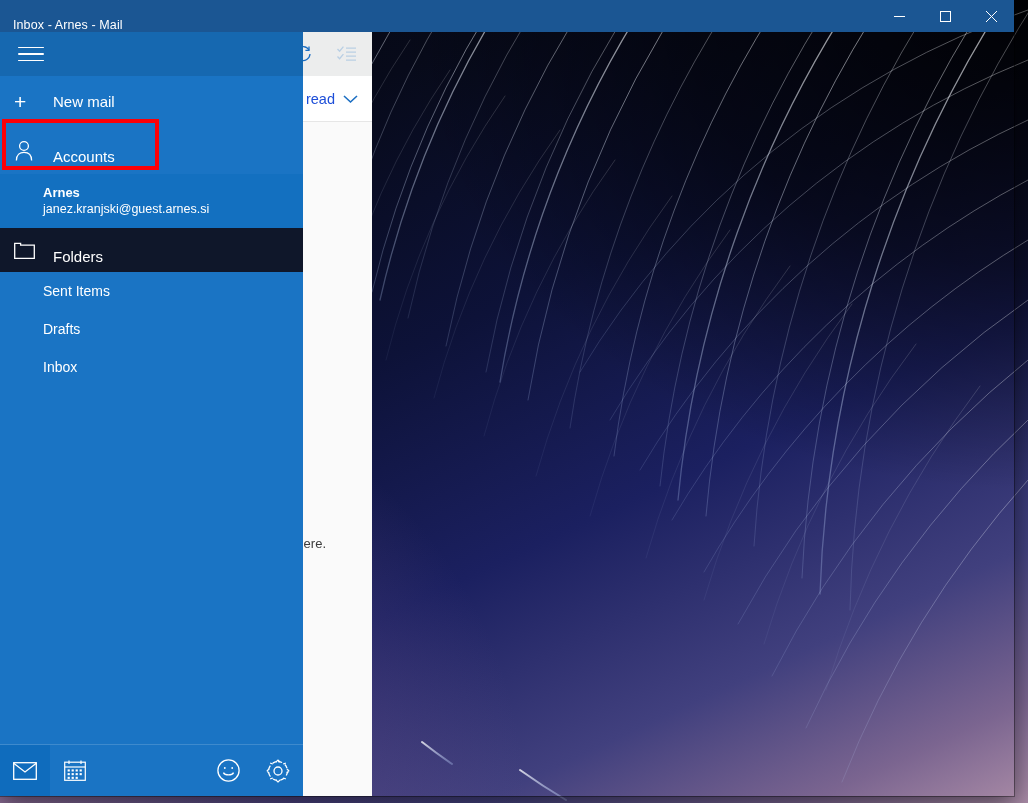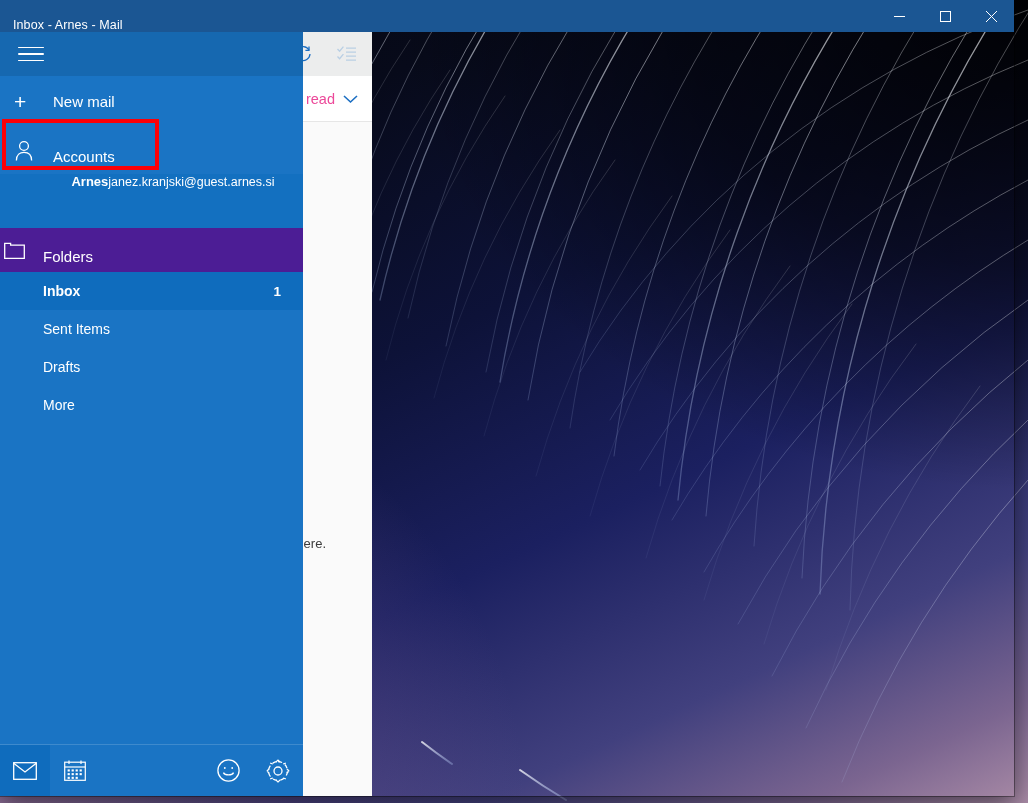--- a/index.html
+++ b/index.html
@@ -117,21 +117,21 @@
     background: #ffffff;
     display: flex;
     align-items: center;
     justify-content: flex-end;
     padding-right: 14px;
     gap: 8px;
     flex: 0 0 46px;
     border-bottom: 1px solid #e6e6e6;
   }
   .filter-label {
-    color: #ec4899;
+    color: #1d4ed8;
     font-size: 14.5px;
   }
   .filter-chev { color: #1b6ec2; display: flex; align-items: center; }
 
   .msg-list {
     flex: 1;
     background: #fafafa;
     position: relative;
   }
   .empty-note {
@@ -217,34 +217,35 @@
     color: #ffffff;
   }
   .nav-label { font-size: 15px; padding-left: 9px; margin-top: 13px; }
 
   .account-entry {
     height: 54px;
     flex: 0 0 54px;
     background: #1370c0;
     padding-left: 43px;
     display: flex;
+    flex-direction: column;
     justify-content: center;
     color: #ffffff;
   }
   .account-name { font-size: 13px; font-weight: bold; line-height: 16px; }
   .account-mail { font-size: 12.5px; line-height: 17px; }
 
   .folders-row {
     height: 44px;
     flex: 0 0 44px;
     display: flex;
     align-items: center;
-    padding-left: 4px;
-    color: #ffffff;
-    background: #4c1d95;
+    padding-left: 14px;
+    color: #ffffff;
+    background: #0f172a;
     text-align: center;
   }
 
   .folder-item {
     height: 38px;
     flex: 0 0 38px;
     display: flex;
     align-items: center;
     padding-left: 43px;
     padding-right: 22px;
@@ -460,34 +461,30 @@
 
         <div class="folders-row">
           <span class="nav-icon">
             <svg width="21" height="17" viewBox="0 0 21 17" fill="none" stroke="#ffffff" stroke-width="1.3">
               <path d="M0.7 16.3 V1.4 H6.6 V3.2 H20.3 V16.3 Z"></path>
             </svg>
           </span>
           <span class="nav-label">Folders</span>
         </div>
 
-        <div class="folder-item selected">
-          <span class="folder-name">Inbox</span>
-          <span class="folder-count">1</span>
-        </div>
         <div class="folder-item">
           <span class="folder-name">Sent Items</span>
           <span class="folder-count"></span>
         </div>
         <div class="folder-item">
           <span class="folder-name">Drafts</span>
           <span class="folder-count"></span>
         </div>
         <div class="folder-item">
-          <span class="folder-name">More</span>
+          <span class="folder-name">Inbox</span>
           <span class="folder-count"></span>
         </div>
 
         <div class="sidebar-spacer"></div>
 
         <div class="sidebar-bottom">
           <div class="bottom-btn active">
             <svg width="24" height="18" viewBox="0 0 24 18" fill="none" stroke="#ffffff" stroke-width="1.3">
               <rect x="0.7" y="0.7" width="22.6" height="16.6"></rect>
               <path d="M0.7 1.2 L12 10 L23.3 1.2"></path>

